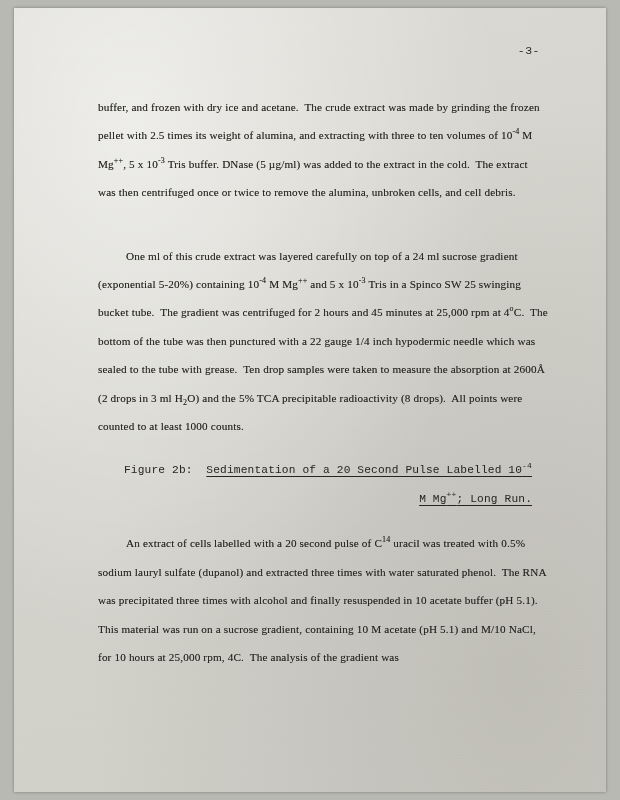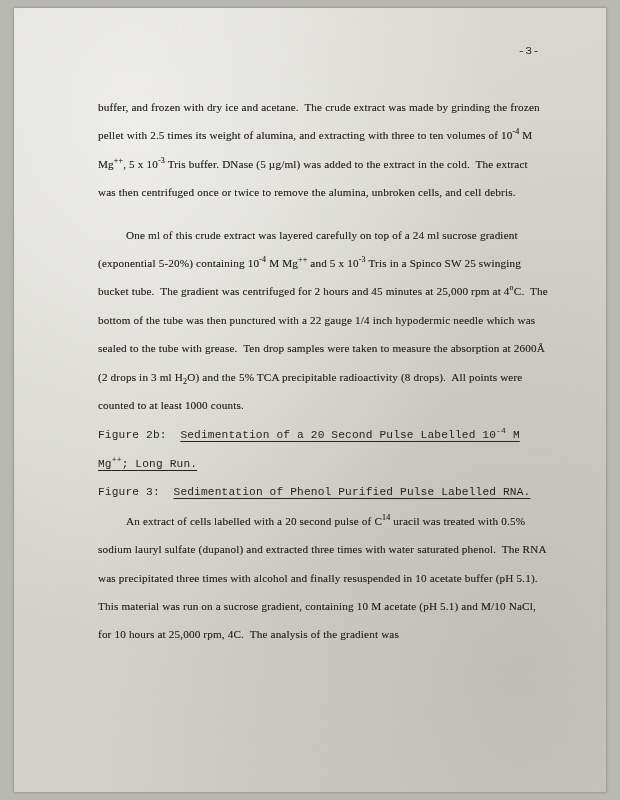--- a/index.html
+++ b/index.html
@@ -54,29 +54,30 @@
     font-family: Liberation Serif, serif;
     font-size: 11.2px;
     line-height: 28.4px;
     color: #26251f;
     letter-spacing: 0.15px;
     margin: 0 0 2px 0;
     white-space: normal;
     text-shadow: 0 0 0.6px rgba(40,40,35,0.45);
   }
   .indent { text-indent: 28px; }
-  .gap-top { margin-top: 14px; }
+  .gap-top { margin-top: 35px; }
   .gap-top-lg { margin-top: 26px; }
   .heading {
     font-family: "Liberation Mono", monospace;
     font-size: 11.2px;
     line-height: 28.4px;
     color: #26251f;
     letter-spacing: 0.15px;
-    margin: 0;
+    margin: 16px;
+    text-align: right;
   }
   .heading .u { text-decoration: underline; text-underline-offset: 3px; }
   sup, sub {
     font-size: 8px;
     line-height: 0;
   }
   sup { vertical-align: super; }
   sub { vertical-align: sub; }
 </style>
 </head>
@@ -87,19 +88,18 @@
 
     <div class="page-number">-3-</div>
 
     <p class="para">buffer, and frozen with dry ice and acetane.&nbsp; The crude extract was made by grinding the frozen pellet with 2.5 times its weight of alumina, and extracting with three to ten volumes of 10<sup>-4</sup> M Mg<sup>++</sup>, 5 x 10<sup>-3</sup> Tris buffer. DNase (5 µg/ml) was added to the extract in the cold.&nbsp; The extract was then centrifuged once or twice to remove the alumina, unbroken cells, and cell debris.</p>
 
     <p class="para indent gap-top">One ml of this crude extract was layered carefully on top of a 24 ml sucrose gradient (exponential 5-20%) containing 10<sup>-4</sup> M Mg<sup>++</sup> and 5 x 10<sup>-3</sup> Tris in a Spinco SW 25 swinging bucket tube.&nbsp; The gradient was centrifuged for 2 hours and 45 minutes at 25,000 rpm at 4<sup>o</sup>C.&nbsp; The bottom of the tube was then punctured with a 22 gauge 1/4 inch hypodermic needle which was sealed to the tube with grease.&nbsp; Ten drop samples were taken to measure the absorption at 2600Å (2 drops in 3 ml H<sub>2</sub>O) and the 5% TCA precipitable radioactivity (8 drops).&nbsp; All points were counted to at least 1000 counts.</p>
 
     <p class="heading gap-top-lg"><span>Figure 2b:</span>&nbsp;&nbsp;<span class="u">Sedimentation of a 20 Second Pulse Labelled 10<sup>-4</sup> M Mg<sup>++</sup>; Long Run.</span></p>
 
 
-    <p class="heading gap-top-lg"><span>Figure 3:</span>&nbsp;&nbsp;<span class="u">Sedimentation of Phenol Purified Pulse Labelled RNA.</span></p>
 
     <p class="para indent">An extract of cells labelled with a 20 second pulse of C<sup>14</sup> uracil was treated with 0.5% sodium lauryl sulfate (dupanol) and extracted three times with water saturated phenol.&nbsp; The RNA was precipitated three times with alcohol and finally resuspended in 10 acetate buffer (pH 5.1).&nbsp; This material was run on a sucrose gradient, containing 10 M acetate (pH 5.1) and M/10 NaCl, for 10 hours at 25,000 rpm, 4C.&nbsp; The analysis of the gradient was</p>
 
   </div>
   <div id="grain"></div>
 </div>
 
 </body></html>

